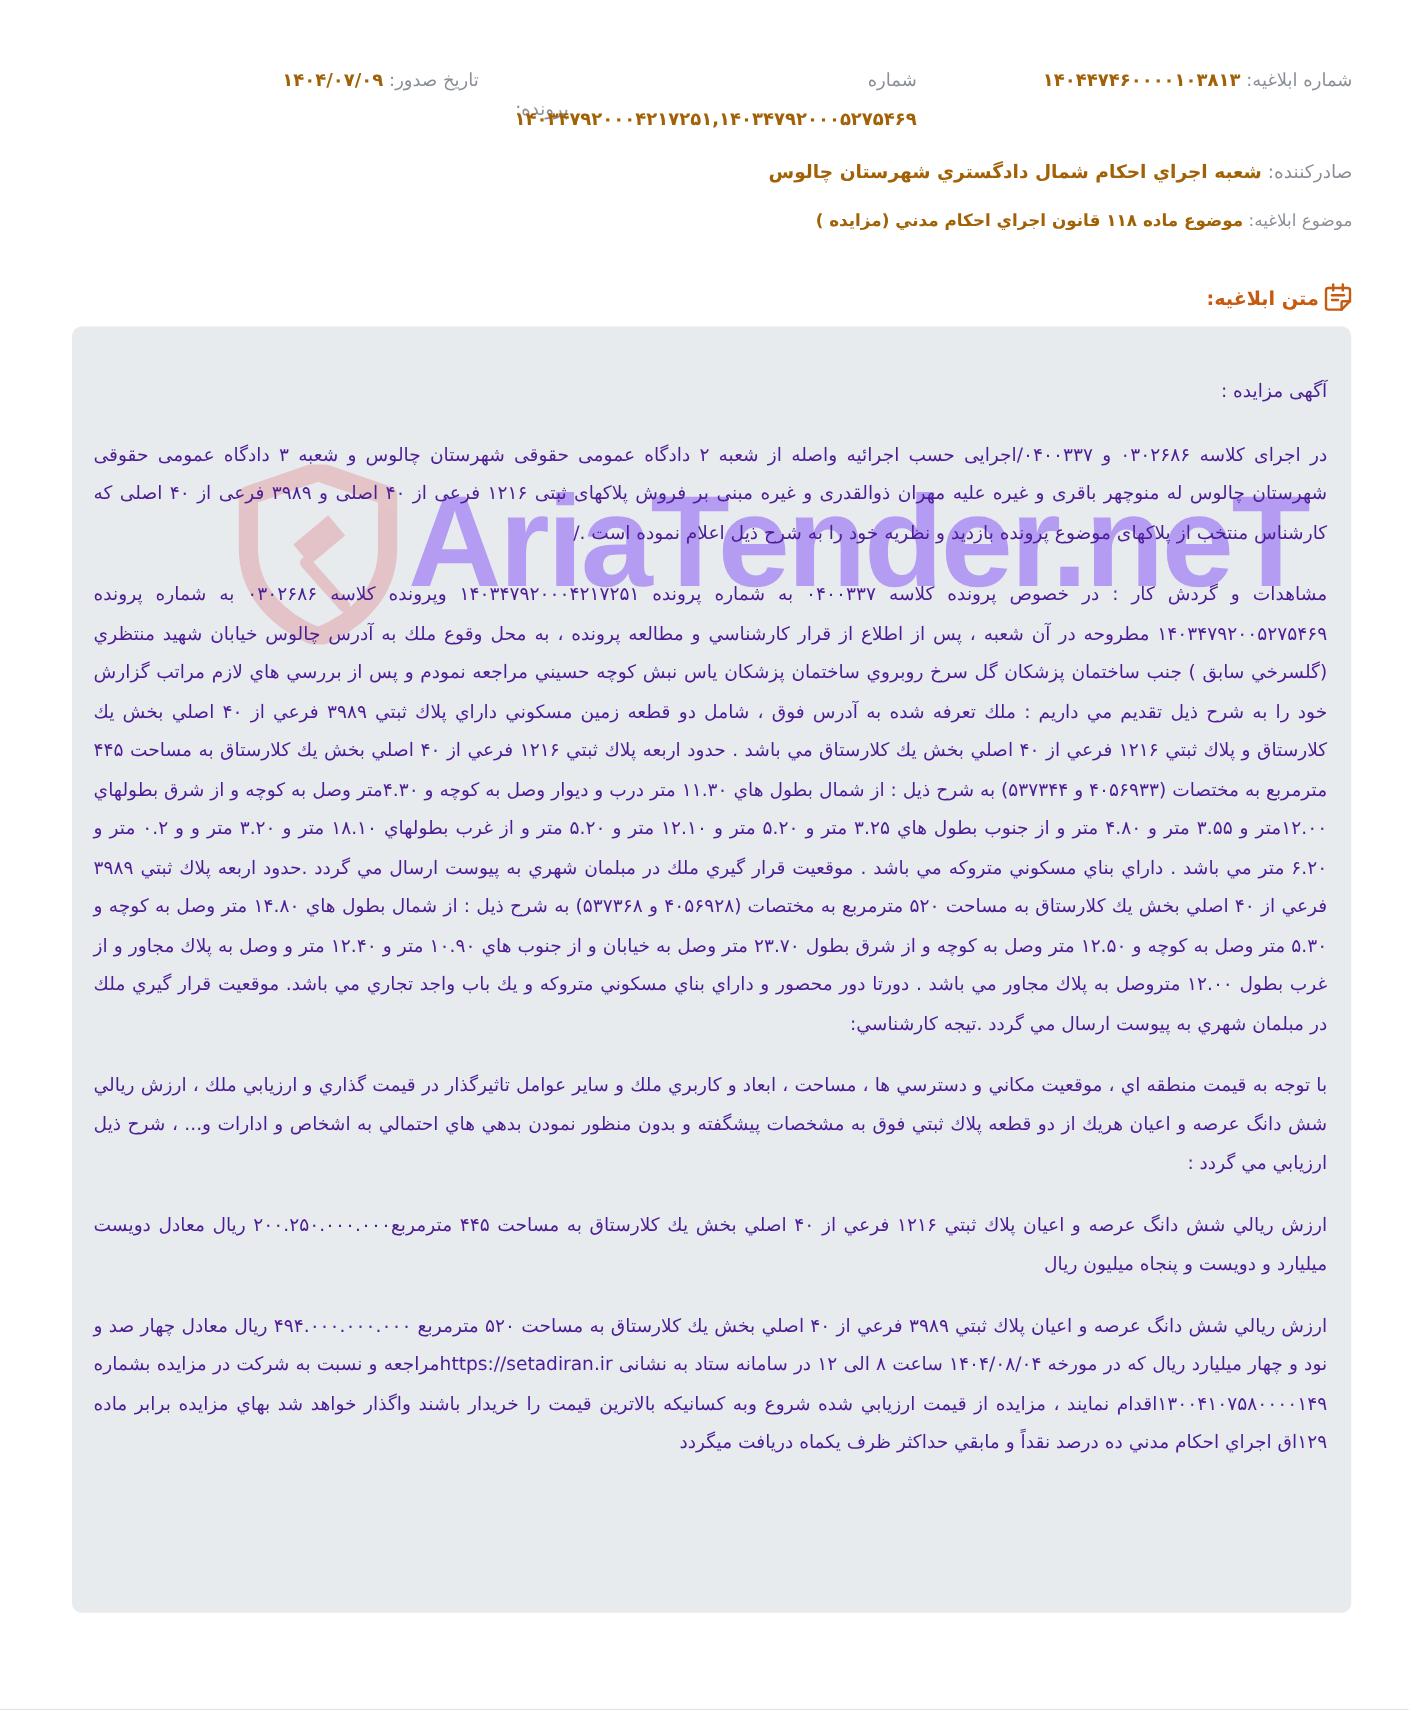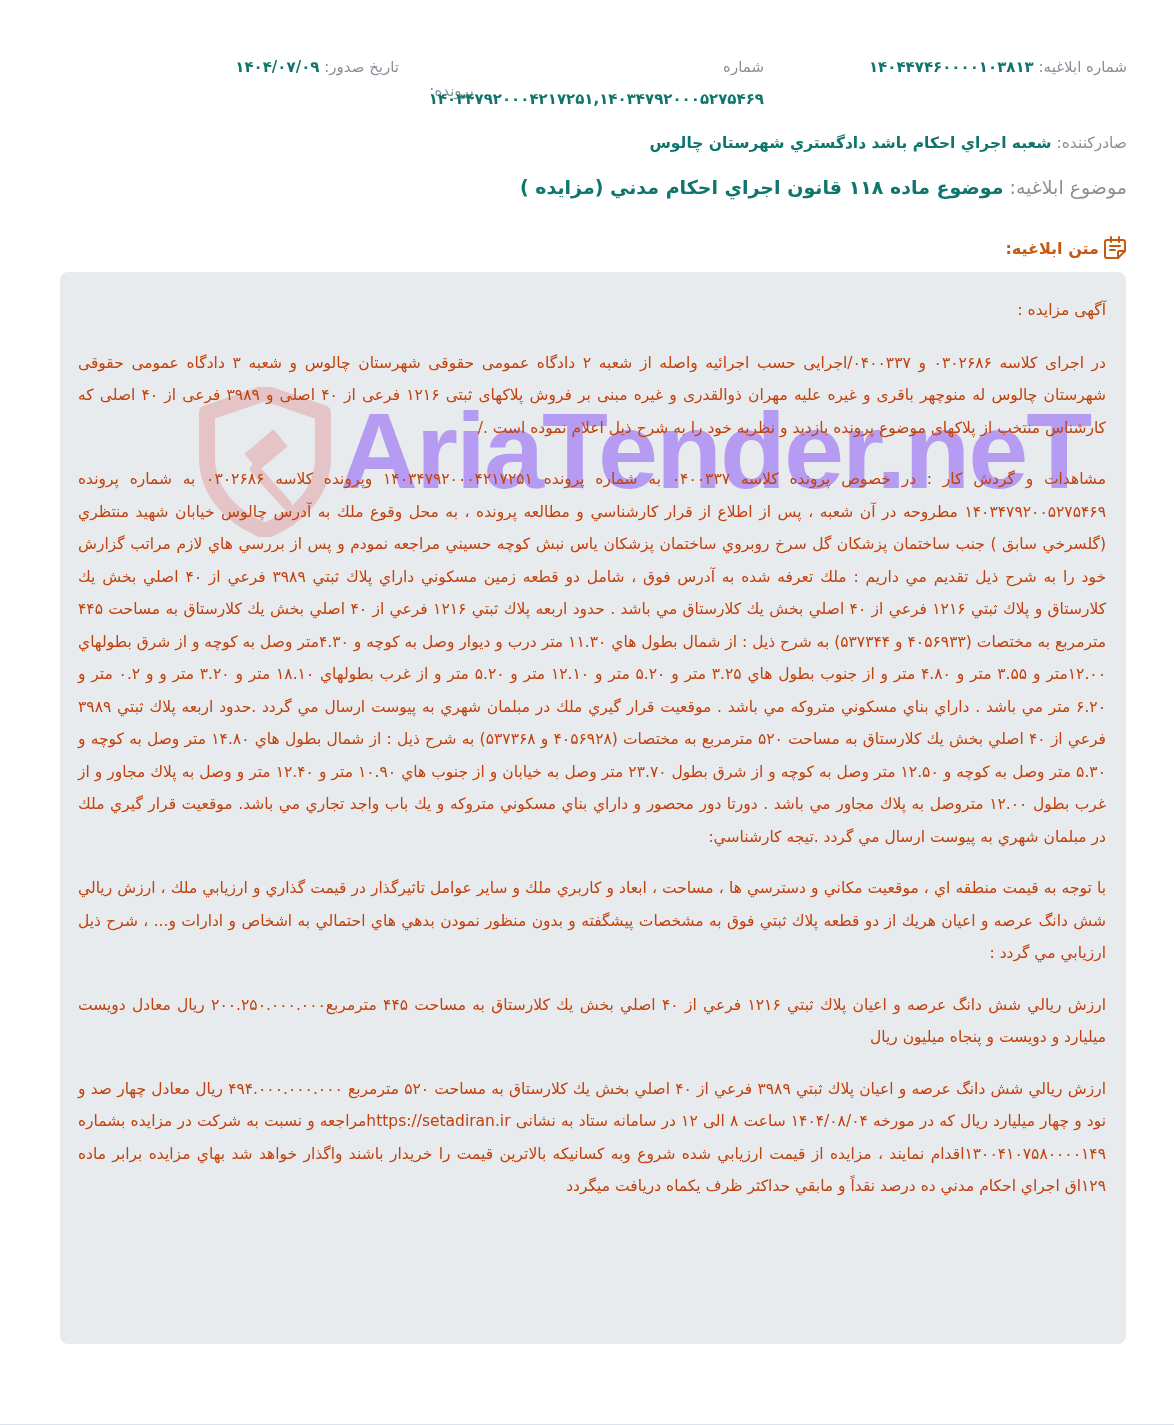--- a/index.html
+++ b/index.html
@@ -17,31 +17,31 @@
     }
     .meta-row {
       position: absolute;
       font-size: 15px;
       white-space: nowrap;
     }
     .meta-label {
       color: #8a8f98;
     }
     .meta-value {
-      color: #0f766e;
+      color: #a16207;
       font-weight: bold;
     }
     #row-notice-number { right: 47px; top: 58px; }
     #row-case-label { right: 410px; top: 58px; }
     #row-case-values { right: 410px; top: 90px; }
     #row-case-label2 { right: 700px; top: 58px; margin-top: 24px; }
     #row-issue-date { right: 775px; top: 58px; }
 
     #row-issuer { right: 47px; top: 134px; font-size: 15.5px; }
-    #row-subject { right: 47px; top: 176px; font-size: 19px; }
+    #row-subject { right: 47px; top: 176px; font-size: 14px; }
 
     .section-title {
       position: absolute;
       right: 47px;
       top: 235px;
       display: flex;
       align-items: center;
       gap: 4px;
       color: #c55a11;
       font-weight: bold;
@@ -87,21 +87,22 @@
       letter-spacing: -2px;
       color: #8b5cf6;
       direction: ltr;
       line-height: 1;
     }
     .doc-text {
       position: relative;
       font-size: 15.5px;
       line-height: 32.5px;
       text-align: justify;
-      color: #c2410c;
+      color: #4c1d95;
+      margin-top: 16px;
     }
     .doc-text p {
       margin: 0 0 19px 0;
     }
     .doc-text p.heading {
       margin-bottom: 20px;
     }
     .bottom-line {
       position: absolute;
       left: 0;
@@ -133,21 +134,21 @@
     <span class="meta-label">تاریخ صدور:</span>
     <span class="meta-value">۱۴۰۴/۰۷/۰۹</span>
   </div>
 
   <div class="meta-row" id="row-case-values">
     <span class="meta-value">۱۴۰۳۴۷۹۲۰۰۰۴۲۱۷۲۵۱,۱۴۰۳۴۷۹۲۰۰۰۵۲۷۵۴۶۹</span>
   </div>
 
   <div class="meta-row" id="row-issuer">
     <span class="meta-label">صادرکننده:</span>
-    <span class="meta-value">شعبه اجراي احكام باشد دادگستري شهرستان چالوس</span>
+    <span class="meta-value">شعبه اجراي احكام شمال دادگستري شهرستان چالوس</span>
   </div>
 
   <div class="meta-row" id="row-subject">
     <span class="meta-label">موضوع ابلاغیه:</span>
     <span class="meta-value">موضوع ماده ۱۱۸ قانون اجراي احكام مدني (مزايده )</span>
   </div>
 
   <div class="section-title">
     <span>
       <svg width="24" height="26" viewBox="0 0 24 26" fill="none" stroke="#c55a11" stroke-width="2" stroke-linecap="round" stroke-linejoin="round">

